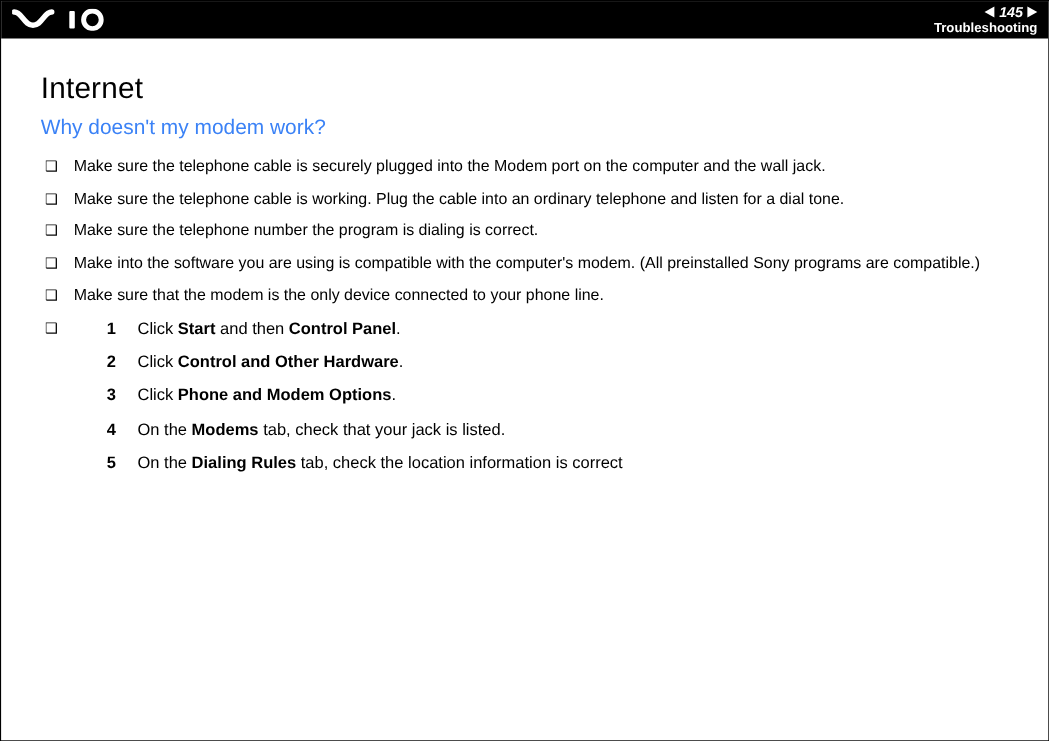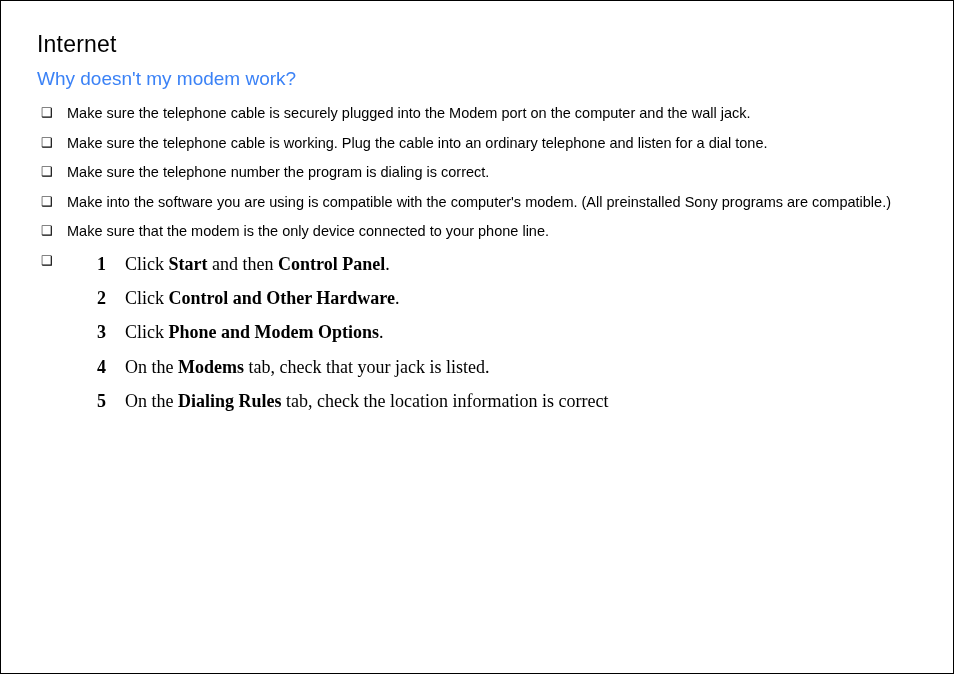--- a/index.html
+++ b/index.html
@@ -67,21 +67,21 @@
   }
   .tri-right {
     border-top: 5px solid transparent;
     border-bottom: 5px solid transparent;
     border-left: 9px solid #fff;
   }
   .content {
     padding: 30px 24px 0 36px;
   }
   h1.title {
-    font-size: 23px;
+    font-size: 27px;
     font-weight: 400;
     margin: 0 0 10px 0;
     letter-spacing: 0.2px;
   }
   h2.subtitle {
     font-size: 19px;
     font-weight: 400;
     color: #3b82f6;
     margin: 0 0 14px 0;
   }
@@ -108,37 +108,55 @@
     list-style: none;
     counter-reset: step;
     padding: 0;
     margin: 6px 0 0 30px;
   }
   ol.steps > li {
     counter-increment: step;
     position: relative;
     padding-left: 28px;
     margin-bottom: 10px;
-    font-size: 18px;
+    font-size: 15px;
     line-height: 1.35;
-    font-family: Liberation Serif, serif;
   }
   ol.steps > li::before {
     content: counter(step);
     position: absolute;
     left: 0;
     top: 0;
     font-weight: bold;
   }
   b { font-weight: bold; }
 </style>
 </head>
 <body>
 
 <div class="page">
+  <div class="topbar">
+    <div class="logo" aria-label="VAIO">
+      <svg width="90" height="20" viewBox="0 0 180 40">
+        <g fill="#fff">
+          <path d="M4 6 C18 6 22 30 38 30 C54 30 58 6 72 6" stroke="#fff" stroke-width="10" fill="none" stroke-linecap="round"></path>
+          <rect x="104" y="4" width="10" height="32" rx="2"></rect>
+          <circle cx="146" cy="20" r="16" fill="none" stroke="#fff" stroke-width="9"></circle>
+        </g>
+      </svg>
+    </div>
+    <div class="top-right">
+      <div class="page-nav">
+        <span class="tri tri-left"></span>
+        <span class="num">145</span>
+        <span class="tri tri-right"></span>
+      </div>
+      <div class="section-label">Troubleshooting</div>
+    </div>
+  </div>
 
   <div class="content">
     <h1 class="title">Internet</h1>
     <h2 class="subtitle">Why doesn't my modem work?</h2>
 
     <ul class="bullets">
       <li><span>Make sure the telephone cable is securely plugged into the Modem port on the computer and the wall jack.</span></li>
       <li><span>Make sure the telephone cable is working. Plug the cable into an ordinary telephone and listen for a dial tone.</span></li>
       <li><span>Make sure the telephone number the program is dialing is correct.</span></li>
       <li><span>Make into the software you are using is compatible with the computer's modem. (All preinstalled Sony programs are compatible.)</span></li>

